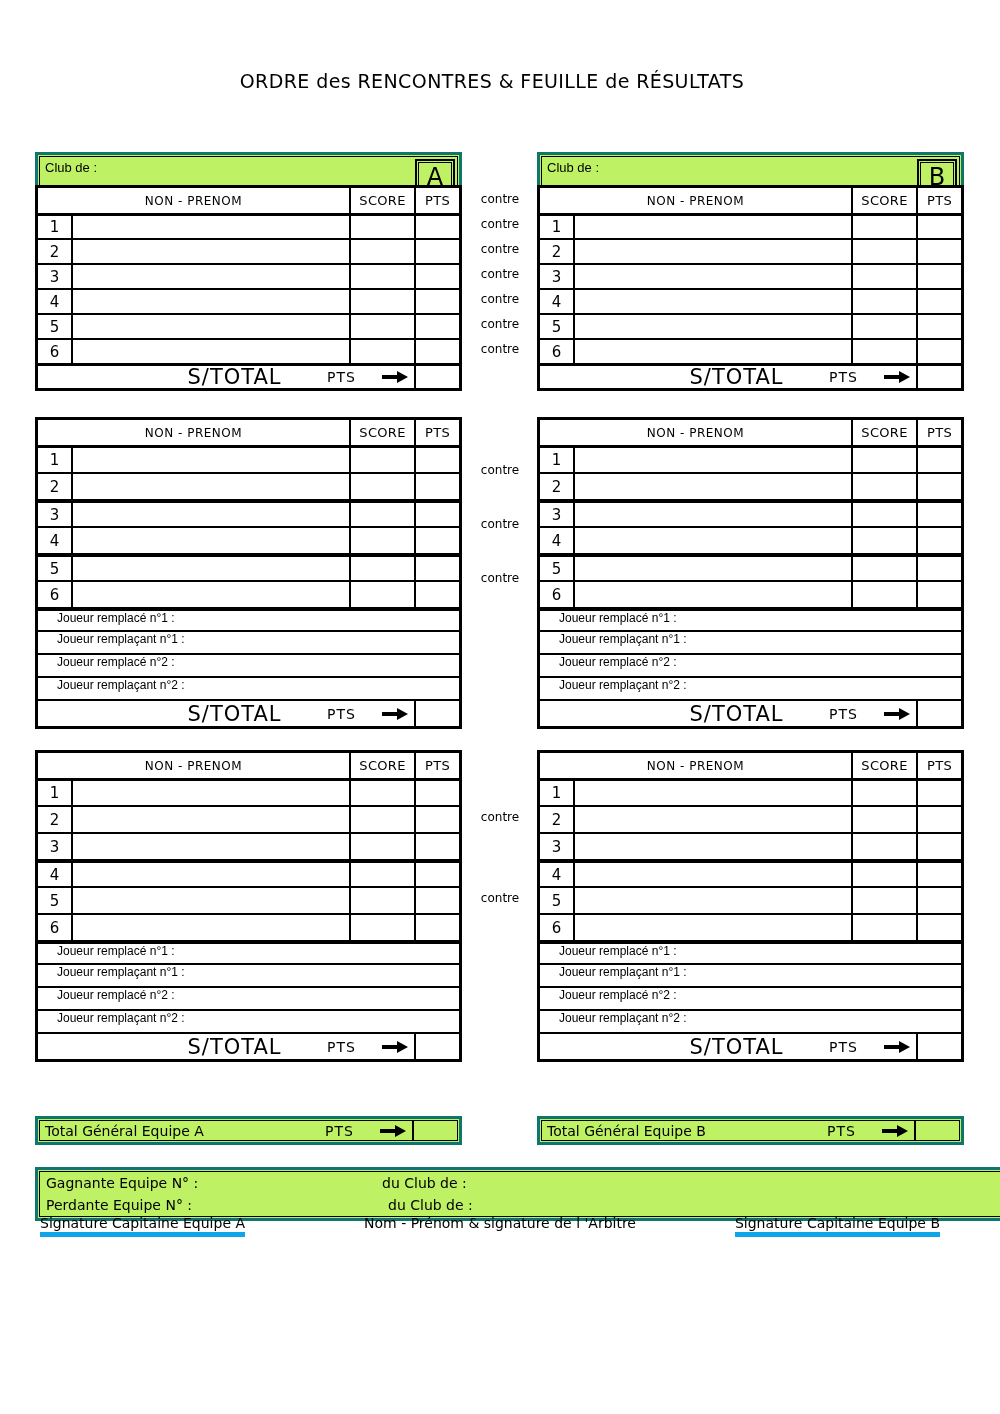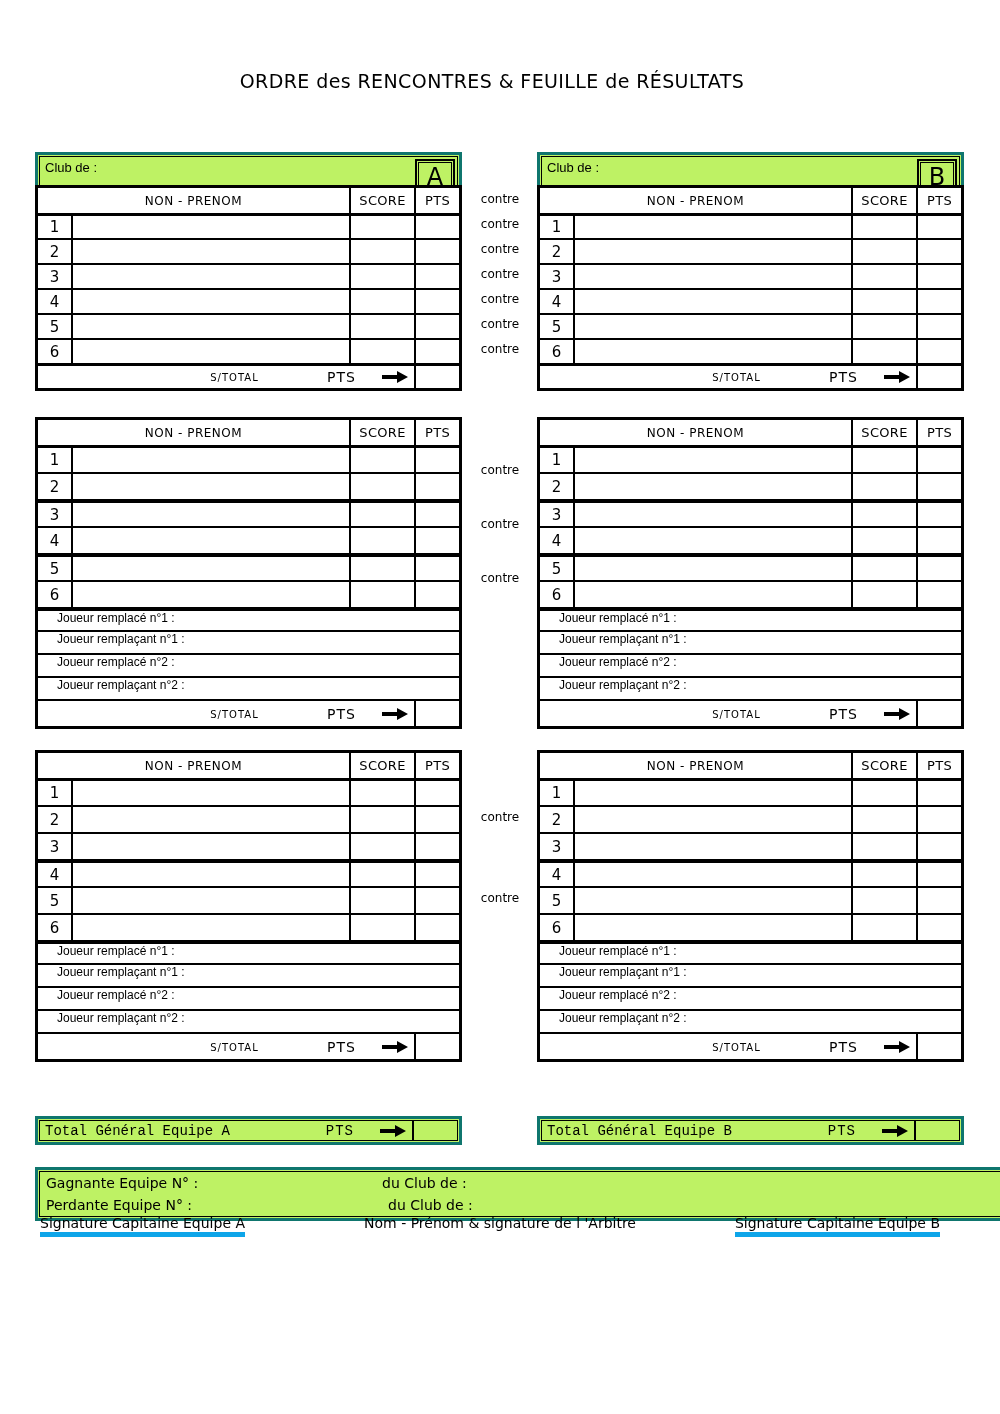--- a/index.html
+++ b/index.html
@@ -39,34 +39,34 @@
   .name-h { flex:1; display:flex; align-items:center; justify-content:center;
             font-size:12px; letter-spacing:0.5px; }
   .score-h, .pts-h { display:flex; align-items:center; justify-content:center;
             font-size:13px; border-left:2px solid #000; letter-spacing:0.3px; }
   .score-h { width:65px; } .pts-h { width:45px; }
 
   
   .strow { position:relative; }
   .st-main { flex:1; position:relative; height:100%; }
   .st-label { position:absolute; left:17px; right:0; text-align:center; top:50%;
-              transform:translateY(-50%); font-size:10px; letter-spacing:1px; }
+              transform:translateY(-50%); font-size:21px; letter-spacing:1px; }
   .st-pts { position:absolute; right:58px; top:50%; transform:translateY(-50%);
             font-size:14px; letter-spacing:1px; }
   .arrow { position:absolute; right:6px; top:50%; transform:translateY(-50%); }
   .stcell { width:45px; border-left:2px solid #000; height:100%; box-sizing:border-box; }
 
   
   .jrow { align-items:flex-start; padding-left:19px; font-family:"Liberation Sans", sans-serif;
           font-size:12px; }
   .j-fill { flex:1; height:100%; }
 
   
   .total-box { top:1087px; width:427px; height:29px; }
-  .total-box .dbox-in { display:flex; align-items:flex-start;font-family:Liberation Mono, monospace; }
+  .total-box .dbox-in { display:flex; align-items:flex-start; }
   .tg-label { position:absolute; left:5px; top:50%; transform:translateY(-50%); font-size:14px; }
 
   
   .result-box { top:1138px; left:35px; width:980px; height:54px; }
   .r-label { position:absolute; font-size:14px; }
   .r-blank { position:absolute; height:20px; }
 
   
   .contre { position:absolute; left:462px; width:76px; text-align:center; font-size:12px; }
 

